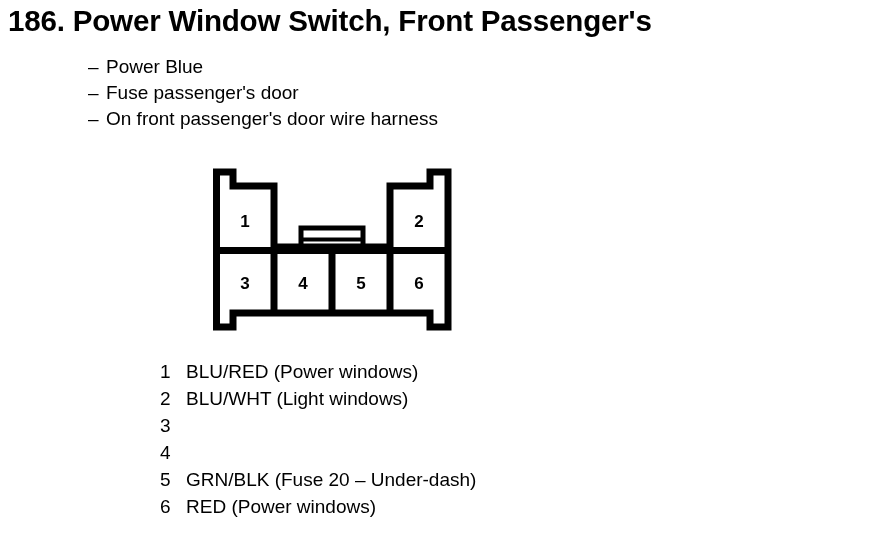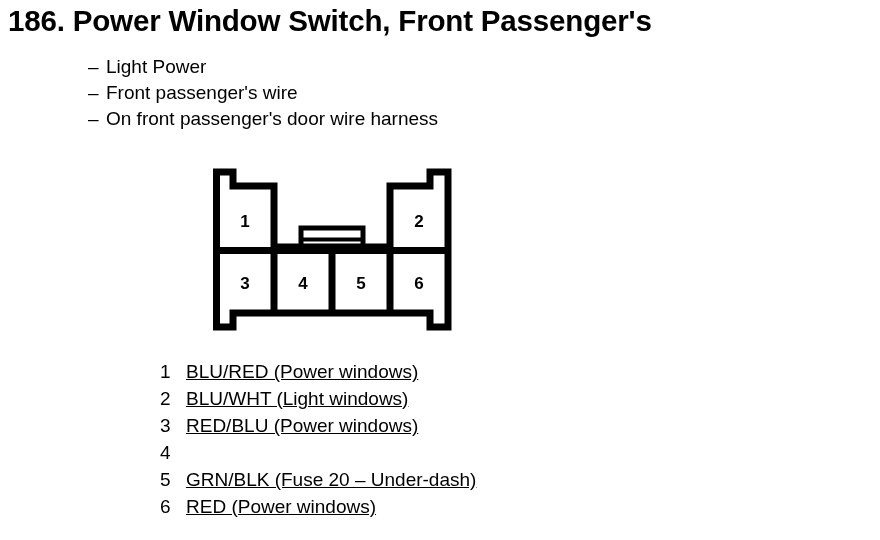--- a/index.html
+++ b/index.html
@@ -87,38 +87,37 @@
     font-size: 19px;
     line-height: 27px;
     white-space: nowrap;
   }
   .pin-no {
     flex: 0 0 26px;
     text-align: left;
   }
   .pin-desc {
     flex: 0 0 auto;
-    text-decoration: underline;
   }
 </style>
 </head>
 <body>
 
 <div class="page-title">186. Power Window Switch, Front Passenger's</div>
 
 <div class="spec-list">
 
   <div class="spec-item">
     <span class="spec-dash">–</span>
-    <span class="spec-text">Light Power</span>
+    <span class="spec-text">Power Blue</span>
   </div>
 
   <div class="spec-item">
     <span class="spec-dash">–</span>
-    <span class="spec-text">Front passenger's wire</span>
+    <span class="spec-text">Fuse passenger's door</span>
   </div>
 
   <div class="spec-item">
     <span class="spec-dash">–</span>
     <span class="spec-text">On front passenger's door wire harness</span>
   </div>
 
 </div>
 
 <div class="connector-wrap">
@@ -168,21 +167,20 @@
     <span class="pin-desc">BLU/RED (Power windows)</span>
   </div>
 
   <div class="pin-row">
     <span class="pin-no">2</span>
     <span class="pin-desc">BLU/WHT (Light windows)</span>
   </div>
 
   <div class="pin-row">
     <span class="pin-no">3</span>
-    <span class="pin-desc">RED/BLU (Power windows)</span>
   </div>
 
   <div class="pin-row">
     <span class="pin-no">4</span>
   </div>
 
   <div class="pin-row">
     <span class="pin-no">5</span>
     <span class="pin-desc">GRN/BLK (Fuse 20 – Under-dash)</span>
   </div>

